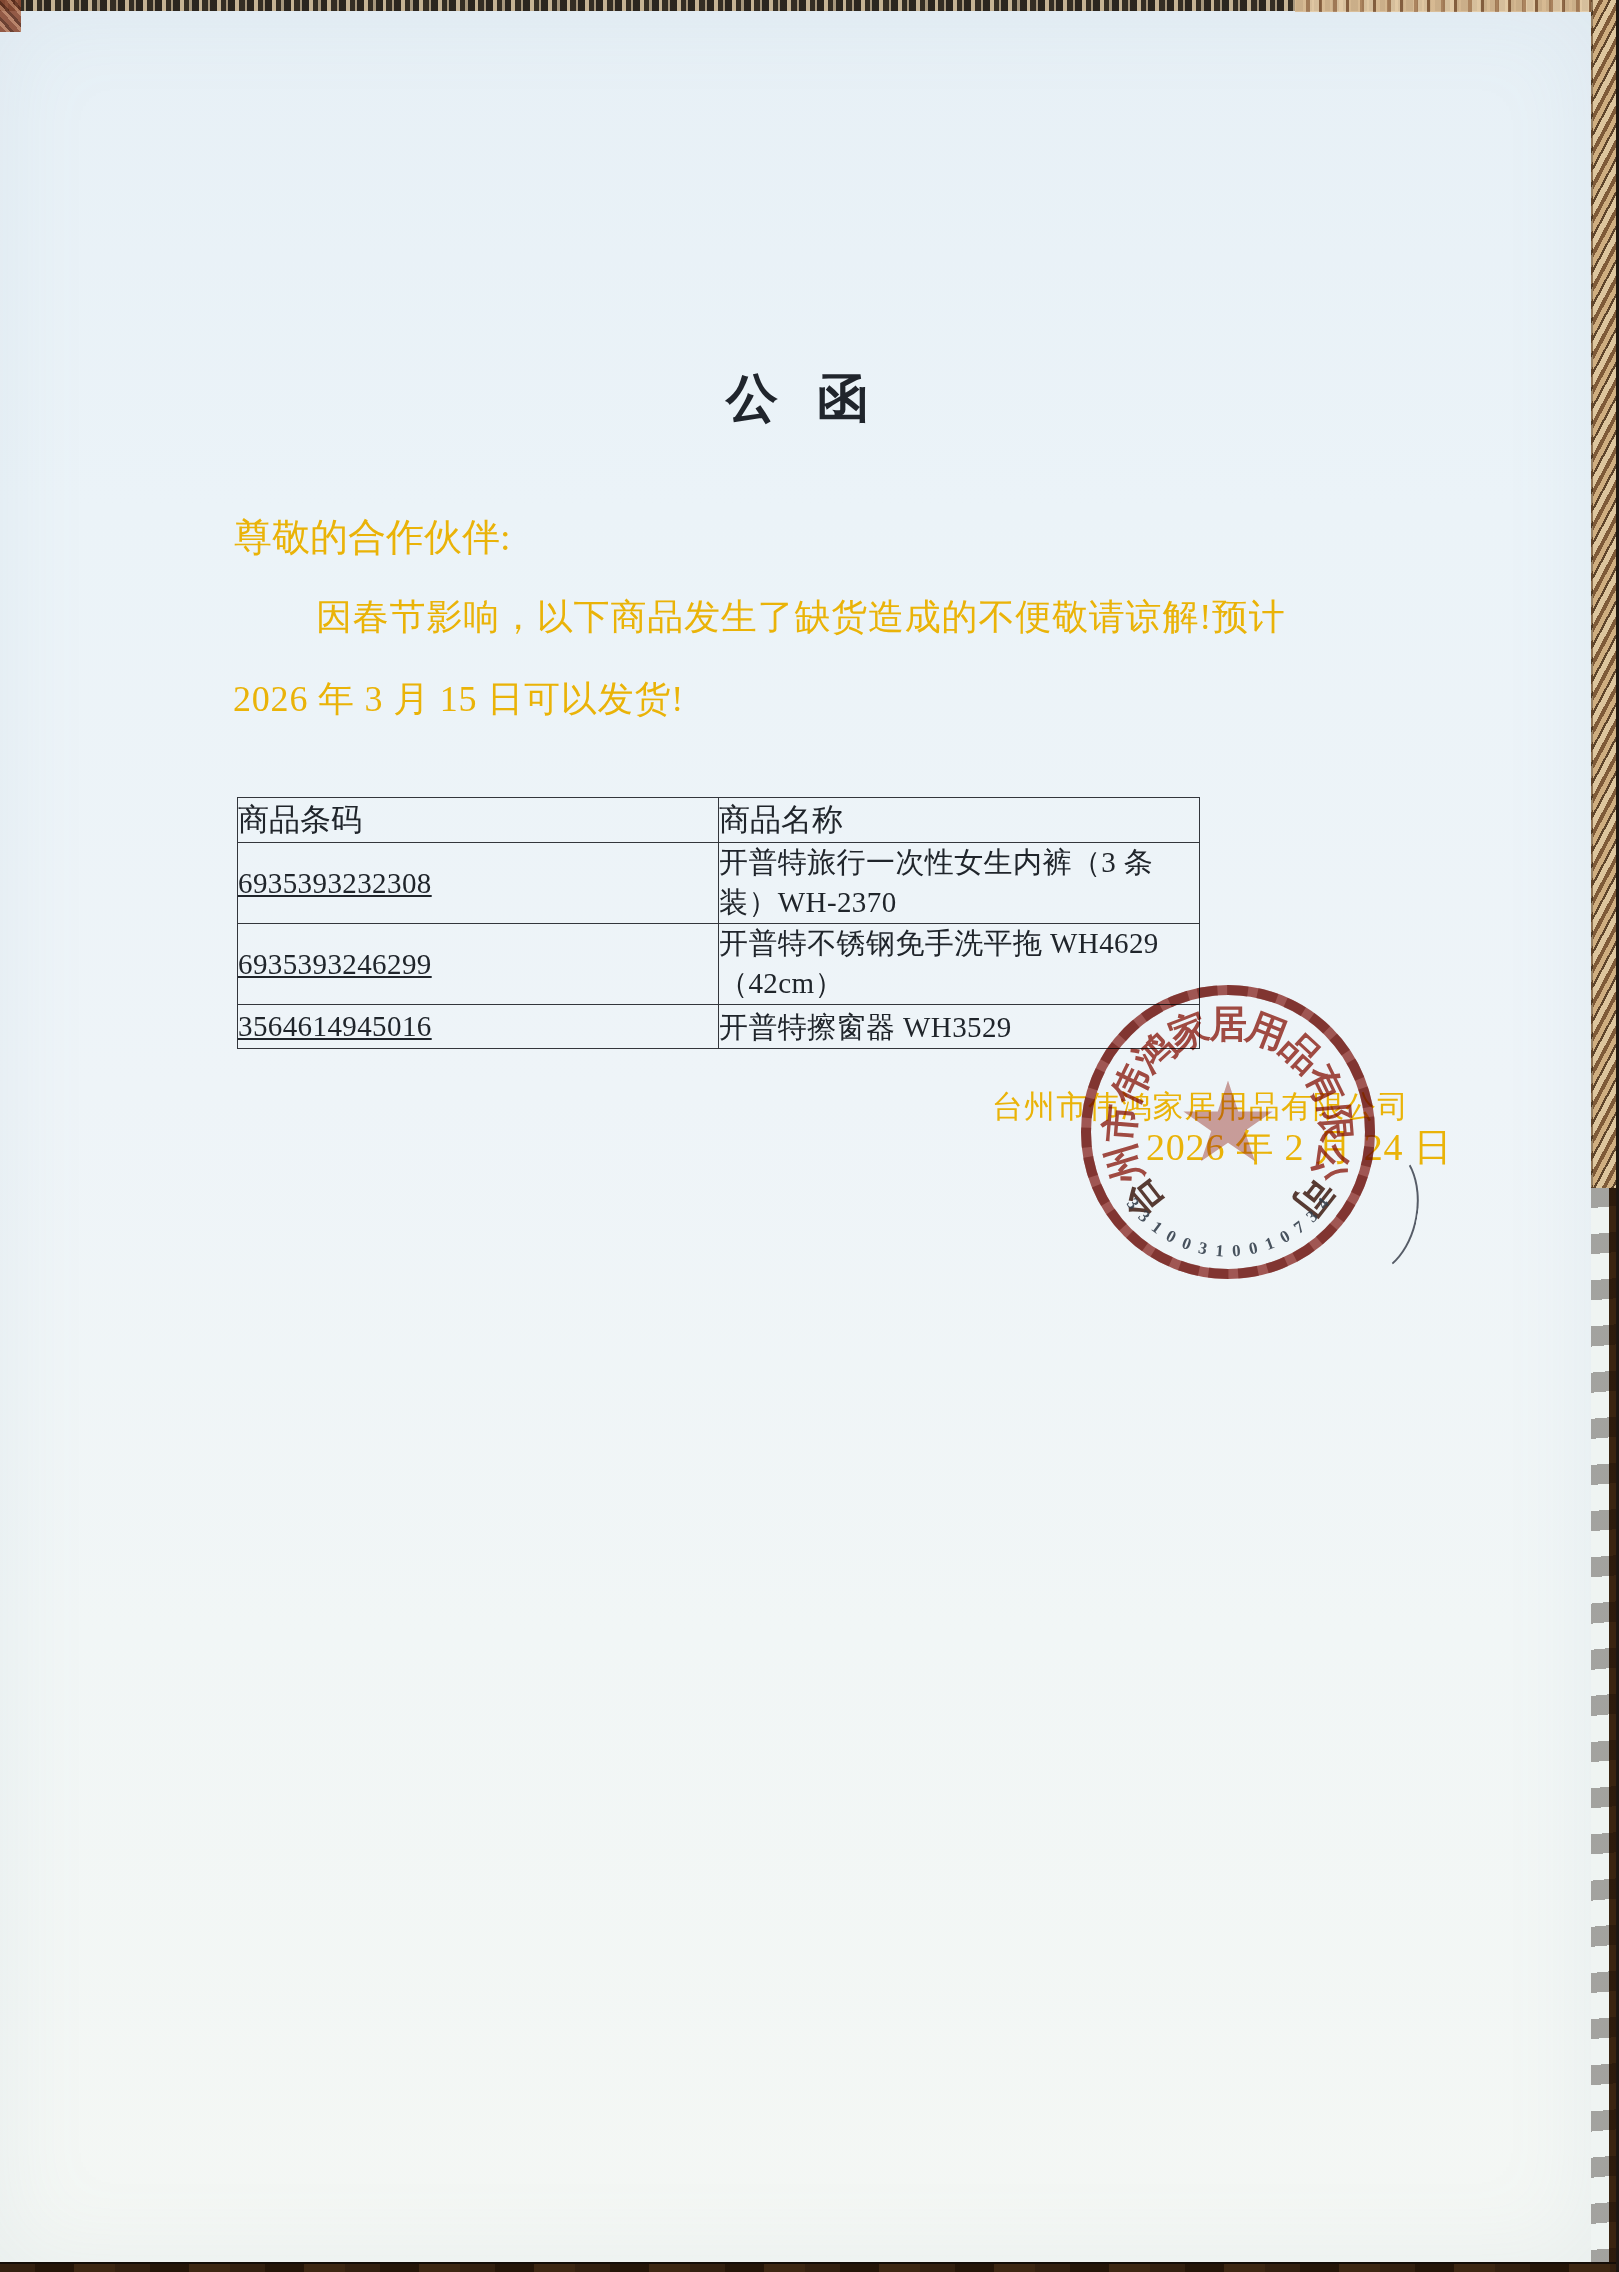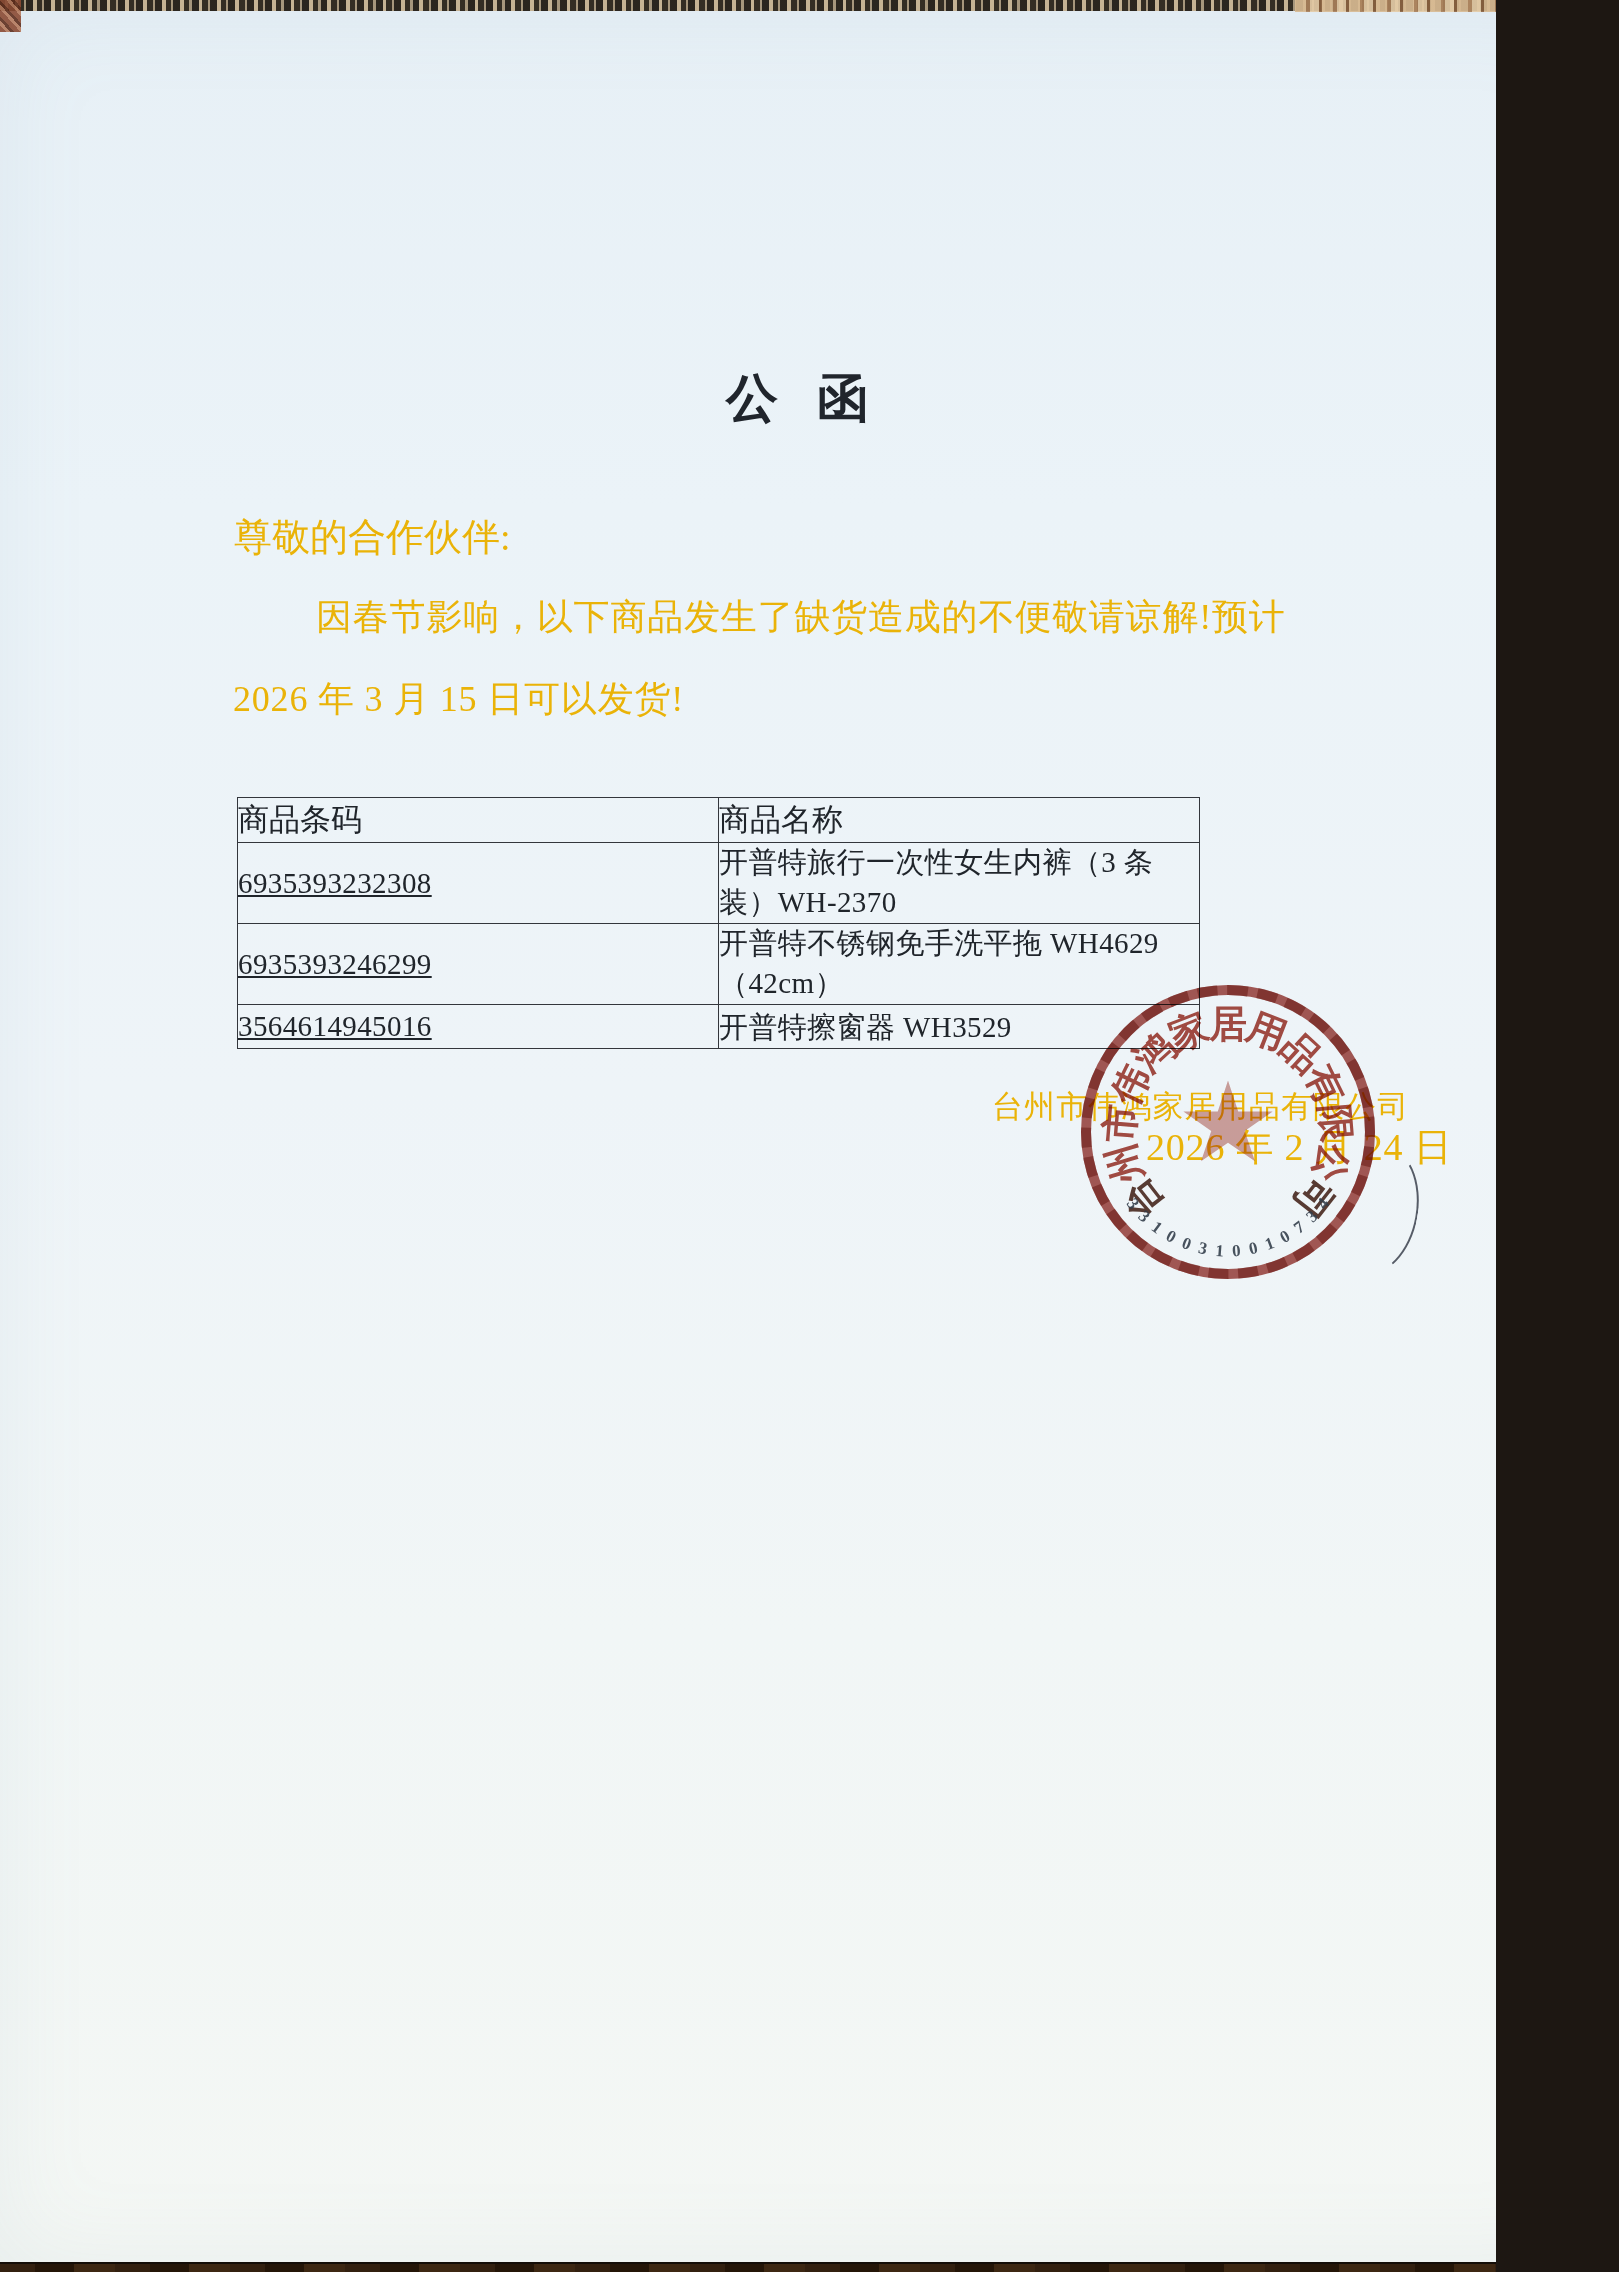--- a/index.html
+++ b/index.html
@@ -1,16 +1,16 @@
 <!DOCTYPE html>
 <html style="font-size:12.3px"><head>
 <meta charset="utf-8">
 <style>
   html,body{margin:0;padding:0;background:#1d1712;}
-  #photo{position:relative;width:1496px;height:2273px;overflow:hidden;
+  #photo{position:relative;width:1616px;height:2273px;overflow:hidden;
          font-family:"Liberation Serif","DejaVu Serif",serif;}
   
   .paper{position:absolute;left:0;top:10px;width:1592px;height:2253px;
     background:linear-gradient(180deg,#e7f0f6 0%,#ebf3f8 22%,#eef4f8 48%,#f1f6f6 72%,#f4f7f4 100%);
     box-shadow:inset 0 0 92px rgba(125,155,175,.10);}
   .edge-top{position:absolute;left:0;top:0;width:1620px;height:10.7px;
     background:
       repeating-linear-gradient(90deg,rgba(43,37,29,.95) 0 5.4px,rgba(105,92,74,.45) 5.4px 7.7px,
         rgba(24,20,16,.9) 7.7px 14.6px,rgba(160,143,115,.35) 14.6px 18.4px),
       #d9c6a6;}

